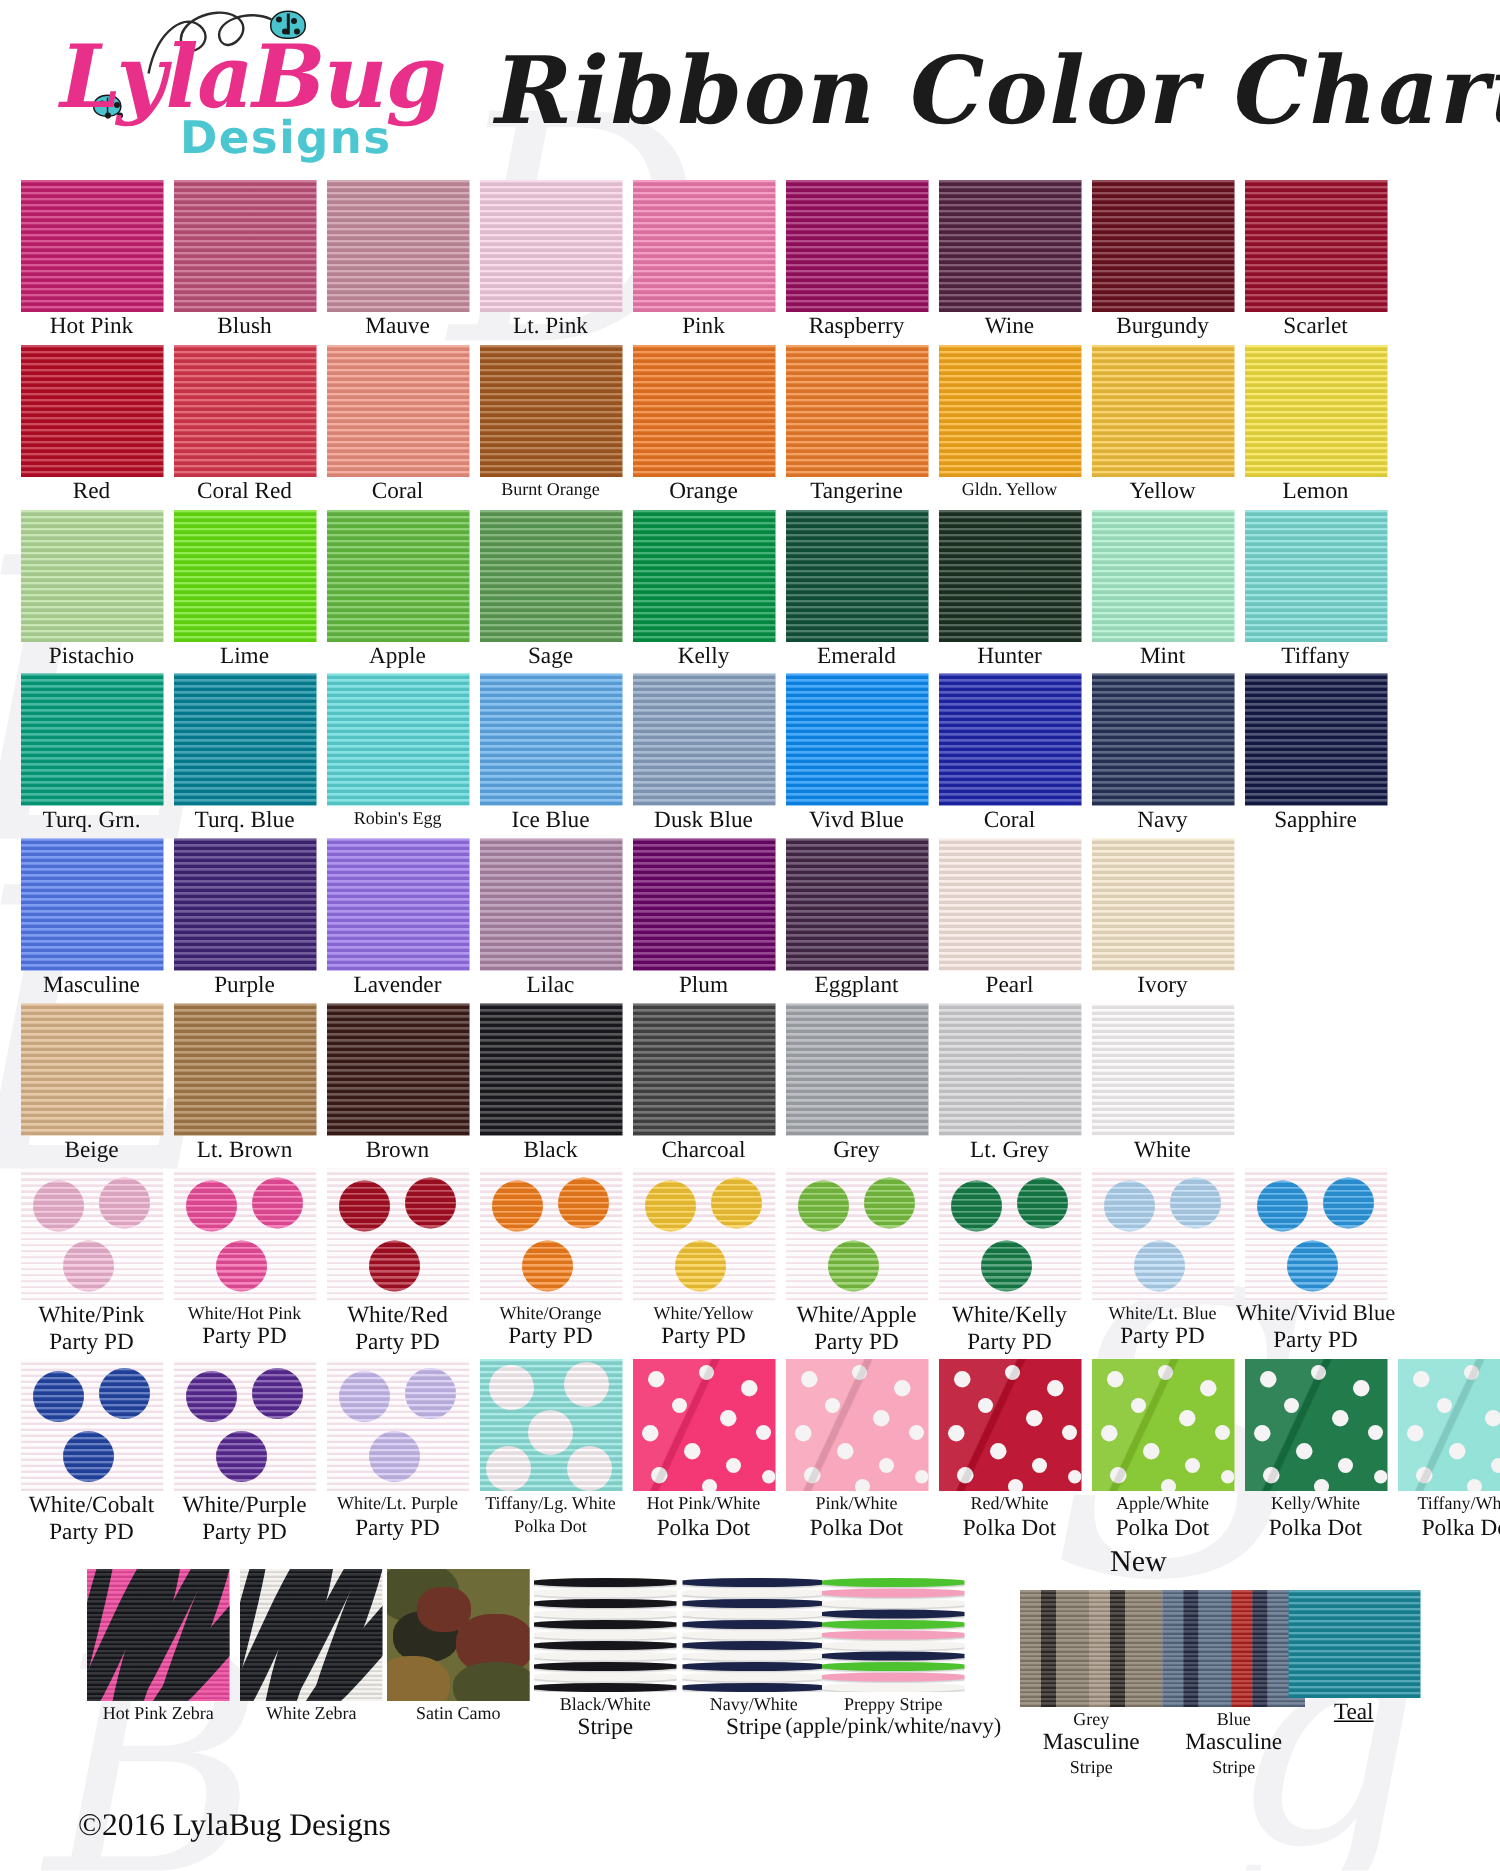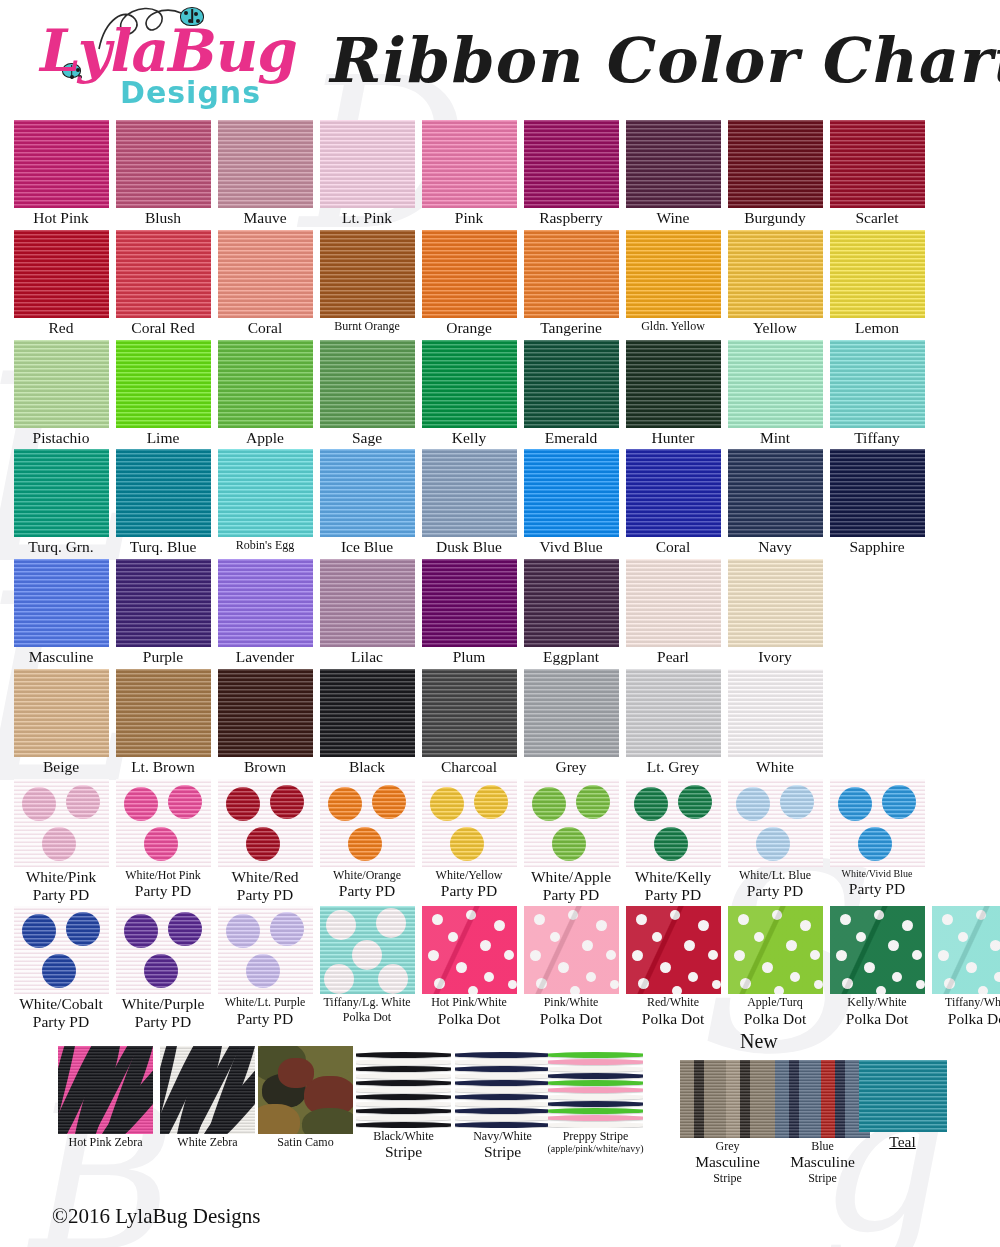--- a/index.html
+++ b/index.html
@@ -126,21 +126,21 @@
   .label{
     font-family:"Liberation Serif", serif;
     font-size:15.5px;
     color:#111;
     text-align:center;
     line-height:1.02;
     margin-top:2px;
     white-space:nowrap;
   }
   .label.small{font-size:12px;}
-  .label.xsmall{font-size:10px;}
+  .label.xsmall{font-size:15px;}
 
   
   .pd{background:#fdfbfc;}
   .pd .dot{
     position:absolute;border-radius:50%;
     width:34px;height:34px;
   }
   .pd .d1{left:8px;top:8px;}
   .pd .d2{left:52px;top:6px;}
   .pd .d3{left:28px;top:48px;}
@@ -744,21 +744,21 @@
           <div class="sd" style="left: 58px; top: 34px; width: 11px; height: 11px;"></div>
           <div class="sd" style="left: 6px; top: 44px; width: 11px; height: 11px;"></div>
           <div class="sd" style="left: 82px; top: 44px; width: 10px; height: 10px;"></div>
           <div class="sd" style="left: 34px; top: 56px; width: 11px; height: 11px;"></div>
           <div class="sd" style="left: 62px; top: 66px; width: 10px; height: 10px;"></div>
           <div class="sd" style="left: 12px; top: 72px; width: 11px; height: 11px;"></div>
           <div class="sd" style="left: 86px; top: 74px; width: 9px; height: 9px;"></div>
           <div class="sd" style="left: 46px; top: 80px; width: 10px; height: 10px;"></div>
           <div style="position: absolute; inset: 0px; background: linear-gradient(115deg, rgba(255, 255, 255, 0.12) 0px, rgba(255, 255, 255, 0.12) 38%, rgba(0, 0, 0, 0.1) 39%, rgba(0, 0, 0, 0.1) 42%, rgba(255, 255, 255, 0.05) 43%, rgba(255, 255, 255, 0.05) 100%);"></div>
         </div>
-        <div class="label small">Apple/Turq</div>
+        <div class="label small">Apple/White</div>
         <div class="label">Polka Dot</div>
       </div>
       <div class="cell">
         <div class="swatch scatter" style="background: rgb(22, 116, 66);">
           <div class="sd" style="left: 10px; top: 8px; width: 11px; height: 11px;"></div>
           <div class="sd" style="left: 44px; top: 4px; width: 10px; height: 10px;"></div>
           <div class="sd" style="left: 72px; top: 14px; width: 11px; height: 11px;"></div>
           <div class="sd" style="left: 26px; top: 26px; width: 10px; height: 10px;"></div>
           <div class="sd" style="left: 58px; top: 34px; width: 11px; height: 11px;"></div>
           <div class="sd" style="left: 6px; top: 44px; width: 11px; height: 11px;"></div>

